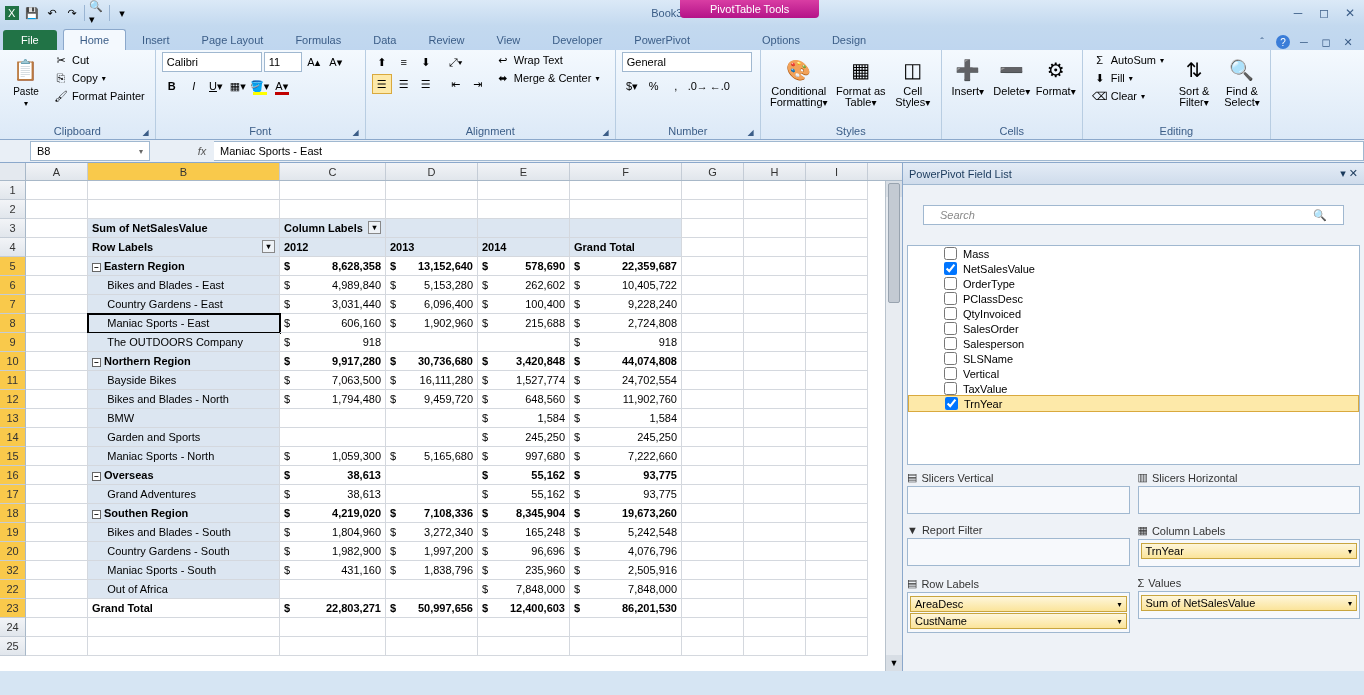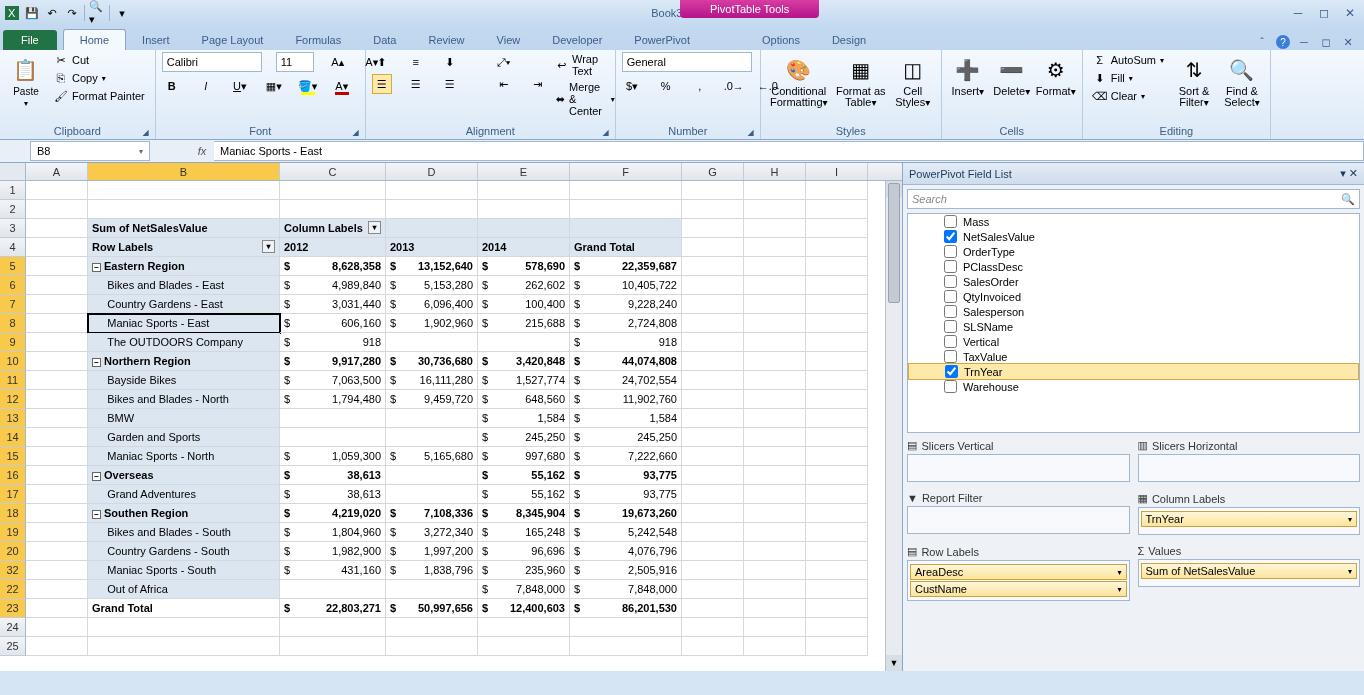--- a/index.html
+++ b/index.html
@@ -29,21 +29,21 @@
 .group { border-right:1px solid #b8cde2; display:flex; flex-direction:column; padding:2px 6px 0; }
 .group-body { flex:1; display:flex; align-items:flex-start; gap:4px; }
 .group-label { text-align:center; font-size:10px; color:#3b5d87; padding:2px 0; position:relative; }
 .group-label .launcher { position:absolute; right:0; bottom:2px; font-size:8px; color:#3b5d87; cursor:pointer; }
 .bigbtn { width:40px; display:flex; flex-direction:column; align-items:center; gap:2px; cursor:pointer; padding-top:4px; }
 .bigbtn .ico { width:28px; height:28px; display:flex; align-items:center; justify-content:center; font-size:20px; }
 .bigbtn .lbl { font-size:10px; text-align:center; line-height:11px; }
 .stack { display:flex; flex-direction:column; gap:2px; }
 .smallbtn { display:flex; align-items:center; gap:4px; cursor:pointer; padding:1px 4px; font-size:10px; }
 .smallbtn .ic { width:14px; height:14px; display:flex; align-items:center; justify-content:center; }
-.font-row { display:flex; gap:14px; align-items:center; }
+.font-row { display:flex; gap:2px; align-items:center; }
 .font-combo { width:100px; height:20px; border:1px solid #a0b8d0; background:#fff; padding:0 4px; font-size:11px; }
 .size-combo { width:38px; height:20px; border:1px solid #a0b8d0; background:#fff; padding:0 4px; font-size:11px; }
 .icobtn { width:20px; height:20px; display:flex; align-items:center; justify-content:center; cursor:pointer; border:1px solid transparent; }
 
 
 .fbar { height:23px; background:#e9eff6; border-bottom:1px solid #8ba8cb; display:flex; align-items:center; }
 .namebox { width:120px; height:20px; border:1px solid #a0b8d0; background:#fff; margin-left:30px; padding:0 6px; display:flex; align-items:center; justify-content:space-between; }
 .fx-label { width:24px; text-align:center; font-style:italic; color:#555; margin-left:40px; }
 .formula-input { flex:1; height:20px; border:1px solid #a0b8d0; border-left:none; background:#fff; padding:0 6px; display:flex; align-items:center; }
 
@@ -64,21 +64,21 @@
 .bold { font-weight:bold; }
 .num { text-align:right; }
 .cell.active { outline:2px solid #000; outline-offset:-1px; }
 .dropbtn { float:right; width:13px; height:13px; border:1px solid #888; background:#eef2f6; font-size:8px; line-height:11px; text-align:center; margin-top:2px; cursor:pointer; }
 .expbtn { display:inline-block; width:9px; height:9px; border:1px solid #666; font-size:8px; line-height:7px; text-align:center; margin-right:3px; cursor:pointer; background:#fff; }
 
 
 .pane { width:462px; background:#eef2f7; border-left:1px solid #8ba8cb; display:flex; flex-direction:column; }
 .pane-title { height:22px; background:linear-gradient(#e4ecf6,#cfdcec); border-bottom:1px solid #a0b8d0; display:flex; align-items:center; padding:0 6px; font-size:11px; color:#1a3a5c; }
 .pane-title .pane-ctrl { margin-left:auto; display:flex; gap:3px; }
-.pane-search { margin:4px; height:20px; border:1px solid #a0b8d0; background:#fff; display:flex; align-items:center; padding:0 4px; color:#888; font-style:italic; }
+.pane-search { margin:20px; height:20px; border:1px solid #a0b8d0; background:#fff; display:flex; align-items:center; padding:0 16px; color:#888; font-style:italic; }
 .pane-search .mag { margin-left:auto; color:#555; font-style:normal; cursor:pointer; }
 .field-list { margin:0 4px; border:1px solid #a0b8d0; background:#fff; height:220px; overflow-y:auto; position:relative; }
 .field-item { display:flex; align-items:center; gap:6px; padding:1px 6px 1px 36px; cursor:pointer; }
 .field-item.hl { background:#fde9a9; border:1px solid #d9a93e; margin:-1px 0; }
 .field-item input { width:13px; height:13px; }
 .slicer-row, .mid-row, .bot-row { display:flex; margin:4px; gap:8px; }
 .zone { flex:1; }
 .zone-hdr { display:flex; align-items:center; gap:4px; font-size:11px; color:#333; padding:2px 0; }
 .zone-body { border:1px solid #a0b8d0; background:#f7f9fc; min-height:28px; padding:2px; }
 .drop-pill { background:linear-gradient(#fef6da,#fbe49a); border:1px solid #c8a53f; padding:1px 4px; margin:1px 0; display:flex; align-items:center; cursor:pointer; font-size:11px; }
@@ -669,49 +669,45 @@
         <div class="field-item">
           <input type="checkbox" style="">
           <span>OrderType</span>
         </div>
         <div class="field-item">
           <input type="checkbox" style="">
           <span>PClassDesc</span>
         </div>
         <div class="field-item">
           <input type="checkbox" style="">
+          <span>QtyInvoiced</span>
+        </div>
+        <div class="field-item">
+          <input type="checkbox" style="">
           <span>SalesOrder</span>
-        </div>
-        <div class="field-item">
-          <input type="checkbox" style="">
-          <span>QtyInvoiced</span>
         </div>
         <div class="field-item">
           <input type="checkbox" style="">
           <span>Salesperson</span>
         </div>
         <div class="field-item">
           <input type="checkbox" style="">
           <span>SLSName</span>
         </div>
         <div class="field-item">
           <input type="checkbox" style="">
           <span>Vertical</span>
         </div>
         <div class="field-item">
           <input type="checkbox" style="">
           <span>TaxValue</span>
         </div>
         <div class="field-item hl">
           <input type="checkbox" checked="" style="">
           <span>TrnYear</span>
-        </div>
-        <div class="field-item">
-          <input type="checkbox" style="">
-          <span>Warehouse</span>
         </div>
       </div>
 
     <div class="slicer-row">
       <div class="zone">
         <div class="zone-hdr">
             <span>▤</span>
             <span>Slicers Vertical</span>
           </div>
         <div class="zone-body"></div>

